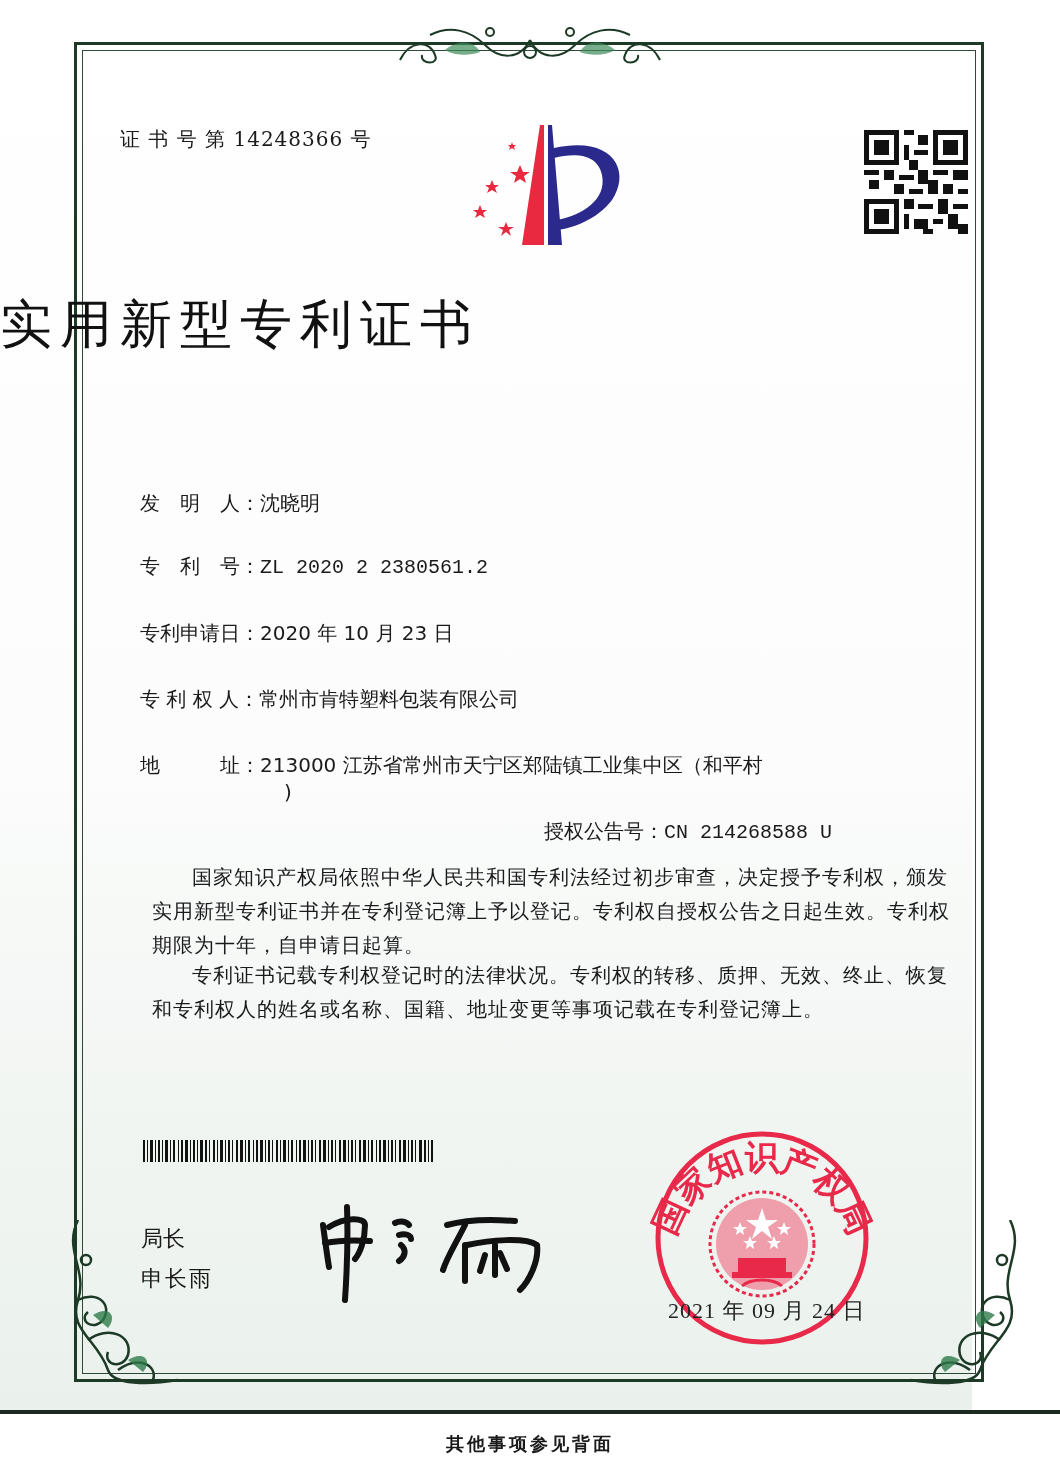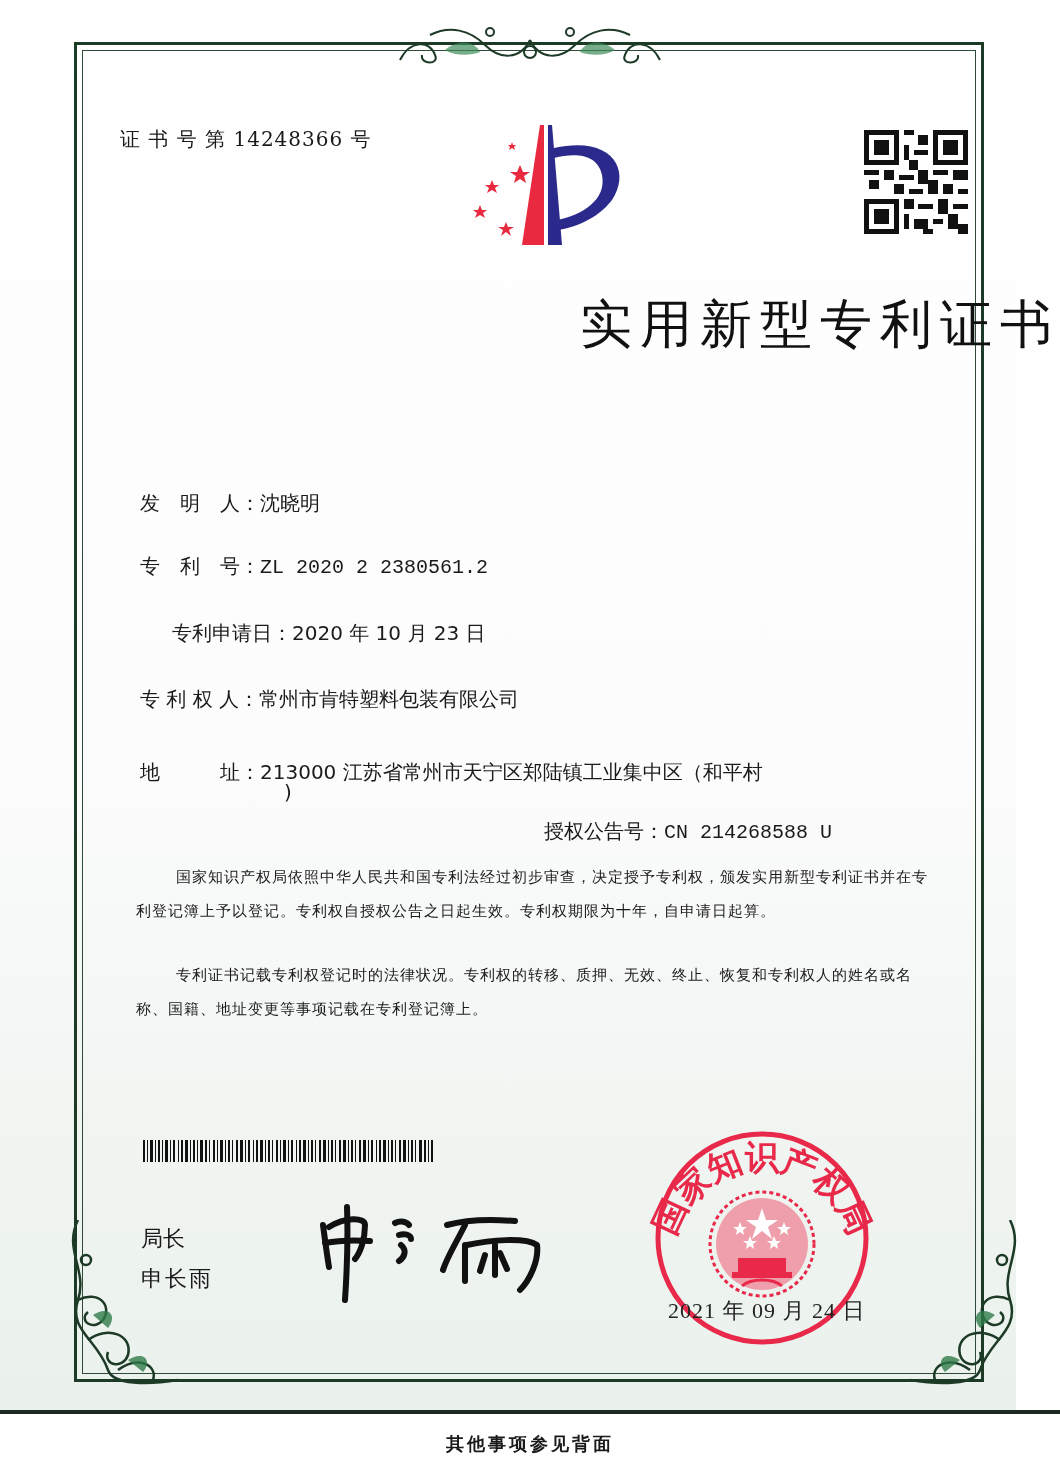--- a/index.html
+++ b/index.html
@@ -5,49 +5,48 @@
   html, body { margin: 0; padding: 0; }
   body {
     width: 1060px; height: 1464px; position: relative; overflow: hidden;
     background: #ffffff;
     font-family: "DejaVu Serif", "Liberation Serif", serif;
     color: #1a1a1a;
   }
   .cert {
     position: absolute; left: 0; top: 0; width: 972px; height: 1410px;
     background: linear-gradient(180deg, #ffffff 0%, #fbfcfb 55%, #f1f5f2 80%, #eaf1ec 100%);
-    padding-left: 44px;
   }
   .frame-outer {
     position: absolute; left: 74px; top: 42px; width: 910px; height: 1340px;
     border: 3px solid #1c3a26; box-sizing: border-box;
   }
   .frame-inner {
     position: absolute; left: 82px; top: 50px; width: 894px; height: 1324px;
     border: 1px solid #2e4a36; box-sizing: border-box;
   }
   .ornament { position: absolute; }
   .cert-no {
     position: absolute; left: 120px; top: 126px; font-size: 20px; letter-spacing: 1px;
   }
   .logo { position: absolute; left: 462px; top: 120px; width: 170px; height: 130px; }
   .qr { position: absolute; left: 864px; top: 130px; width: 104px; height: 104px; }
   .title {
-    position: absolute; left: 0; width: 1060px; top: 290px; text-align: right;
+    position: absolute; left: 0; width: 1060px; top: 290px; text-align: left;
     font-size: 52px; letter-spacing: 8px; font-family: "DejaVu Serif", serif; color: #111;
   }
   .field {
     position: absolute; left: 140px; font-size: 20px; white-space: nowrap;
     font-family: "DejaVu Sans", sans-serif;
   }
   .field .lbl { display: inline-block; }
   .field .val { display: inline-block; }
   .mono { font-family: "Liberation Mono", "DejaVu Sans Mono", monospace; }
   .para {
-    position: absolute; left: 136px; width: 806px; font-size: 15px; line-height: 34px;
+    position: absolute; left: 152px; width: 806px; font-size: 20px; line-height: 34px;
     text-indent: 40px; letter-spacing: 1px; font-family: "DejaVu Serif", serif;
   }
   .barcode { position: absolute; left: 143px; top: 1140px; width: 290px; height: 22px; }
   .director-title { position: absolute; left: 141px; top: 1224px; font-size: 22px; font-family: "DejaVu Sans", sans-serif; }
   .director-name { position: absolute; left: 141px; top: 1264px; font-size: 22px; font-family: "DejaVu Sans", sans-serif; letter-spacing: 2px; }
   .signature { position: absolute; left: 315px; top: 1195px; width: 240px; height: 110px; }
   .seal { position: absolute; left: 646px; top: 1126px; width: 232px; height: 220px; }
   .seal-date {
     position: absolute; left: 668px; top: 1296px; font-size: 22px; color: #222;
     font-family: "Liberation Serif", serif; letter-spacing: 1px;
@@ -166,27 +165,27 @@
   </svg>
 
   <div class="title">实用新型专利证书</div>
 
   <div class="field" style="top:490px;">
     <span class="lbl">发　明　人：</span><span class="val">沈晓明</span>
   </div>
   <div class="field" style="top:553px;text-align:center;">
     <span class="lbl">专　利　号：</span><span class="val mono">ZL 2020 2 2380561.2</span>
   </div>
-  <div class="field" style="top:620px;margin-left:32px;">
+  <div class="field" style="top:620px;">
     <span class="lbl">专利申请日：</span><span class="val">2020 年 10 月 23 日</span>
   </div>
   <div class="field" style="top:686px;">
     <span class="lbl">专 利 权 人：</span><span class="val">常州市肯特塑料包装有限公司</span>
   </div>
-  <div class="field" style="top:752px;margin-top:7px;">
+  <div class="field" style="top:752px;">
     <span class="lbl">地　　　址：</span><span class="val">213000 江苏省常州市天宁区郑陆镇工业集中区（和平村</span>
   </div>
   <div class="field" style="top:780px;left:284px;">
     <span class="val">)</span>
   </div>
   <div class="field" style="top:818px;left:544px;">
     <span class="lbl">授权公告号：</span><span class="val mono">CN 214268588 U</span>
   </div>
 
   <div class="para" style="top:860px;">国家知识产权局依照中华人民共和国专利法经过初步审查，决定授予专利权，颁发实用新型专利证书并在专利登记簿上予以登记。专利权自授权公告之日起生效。专利权期限为十年，自申请日起算。</div>

